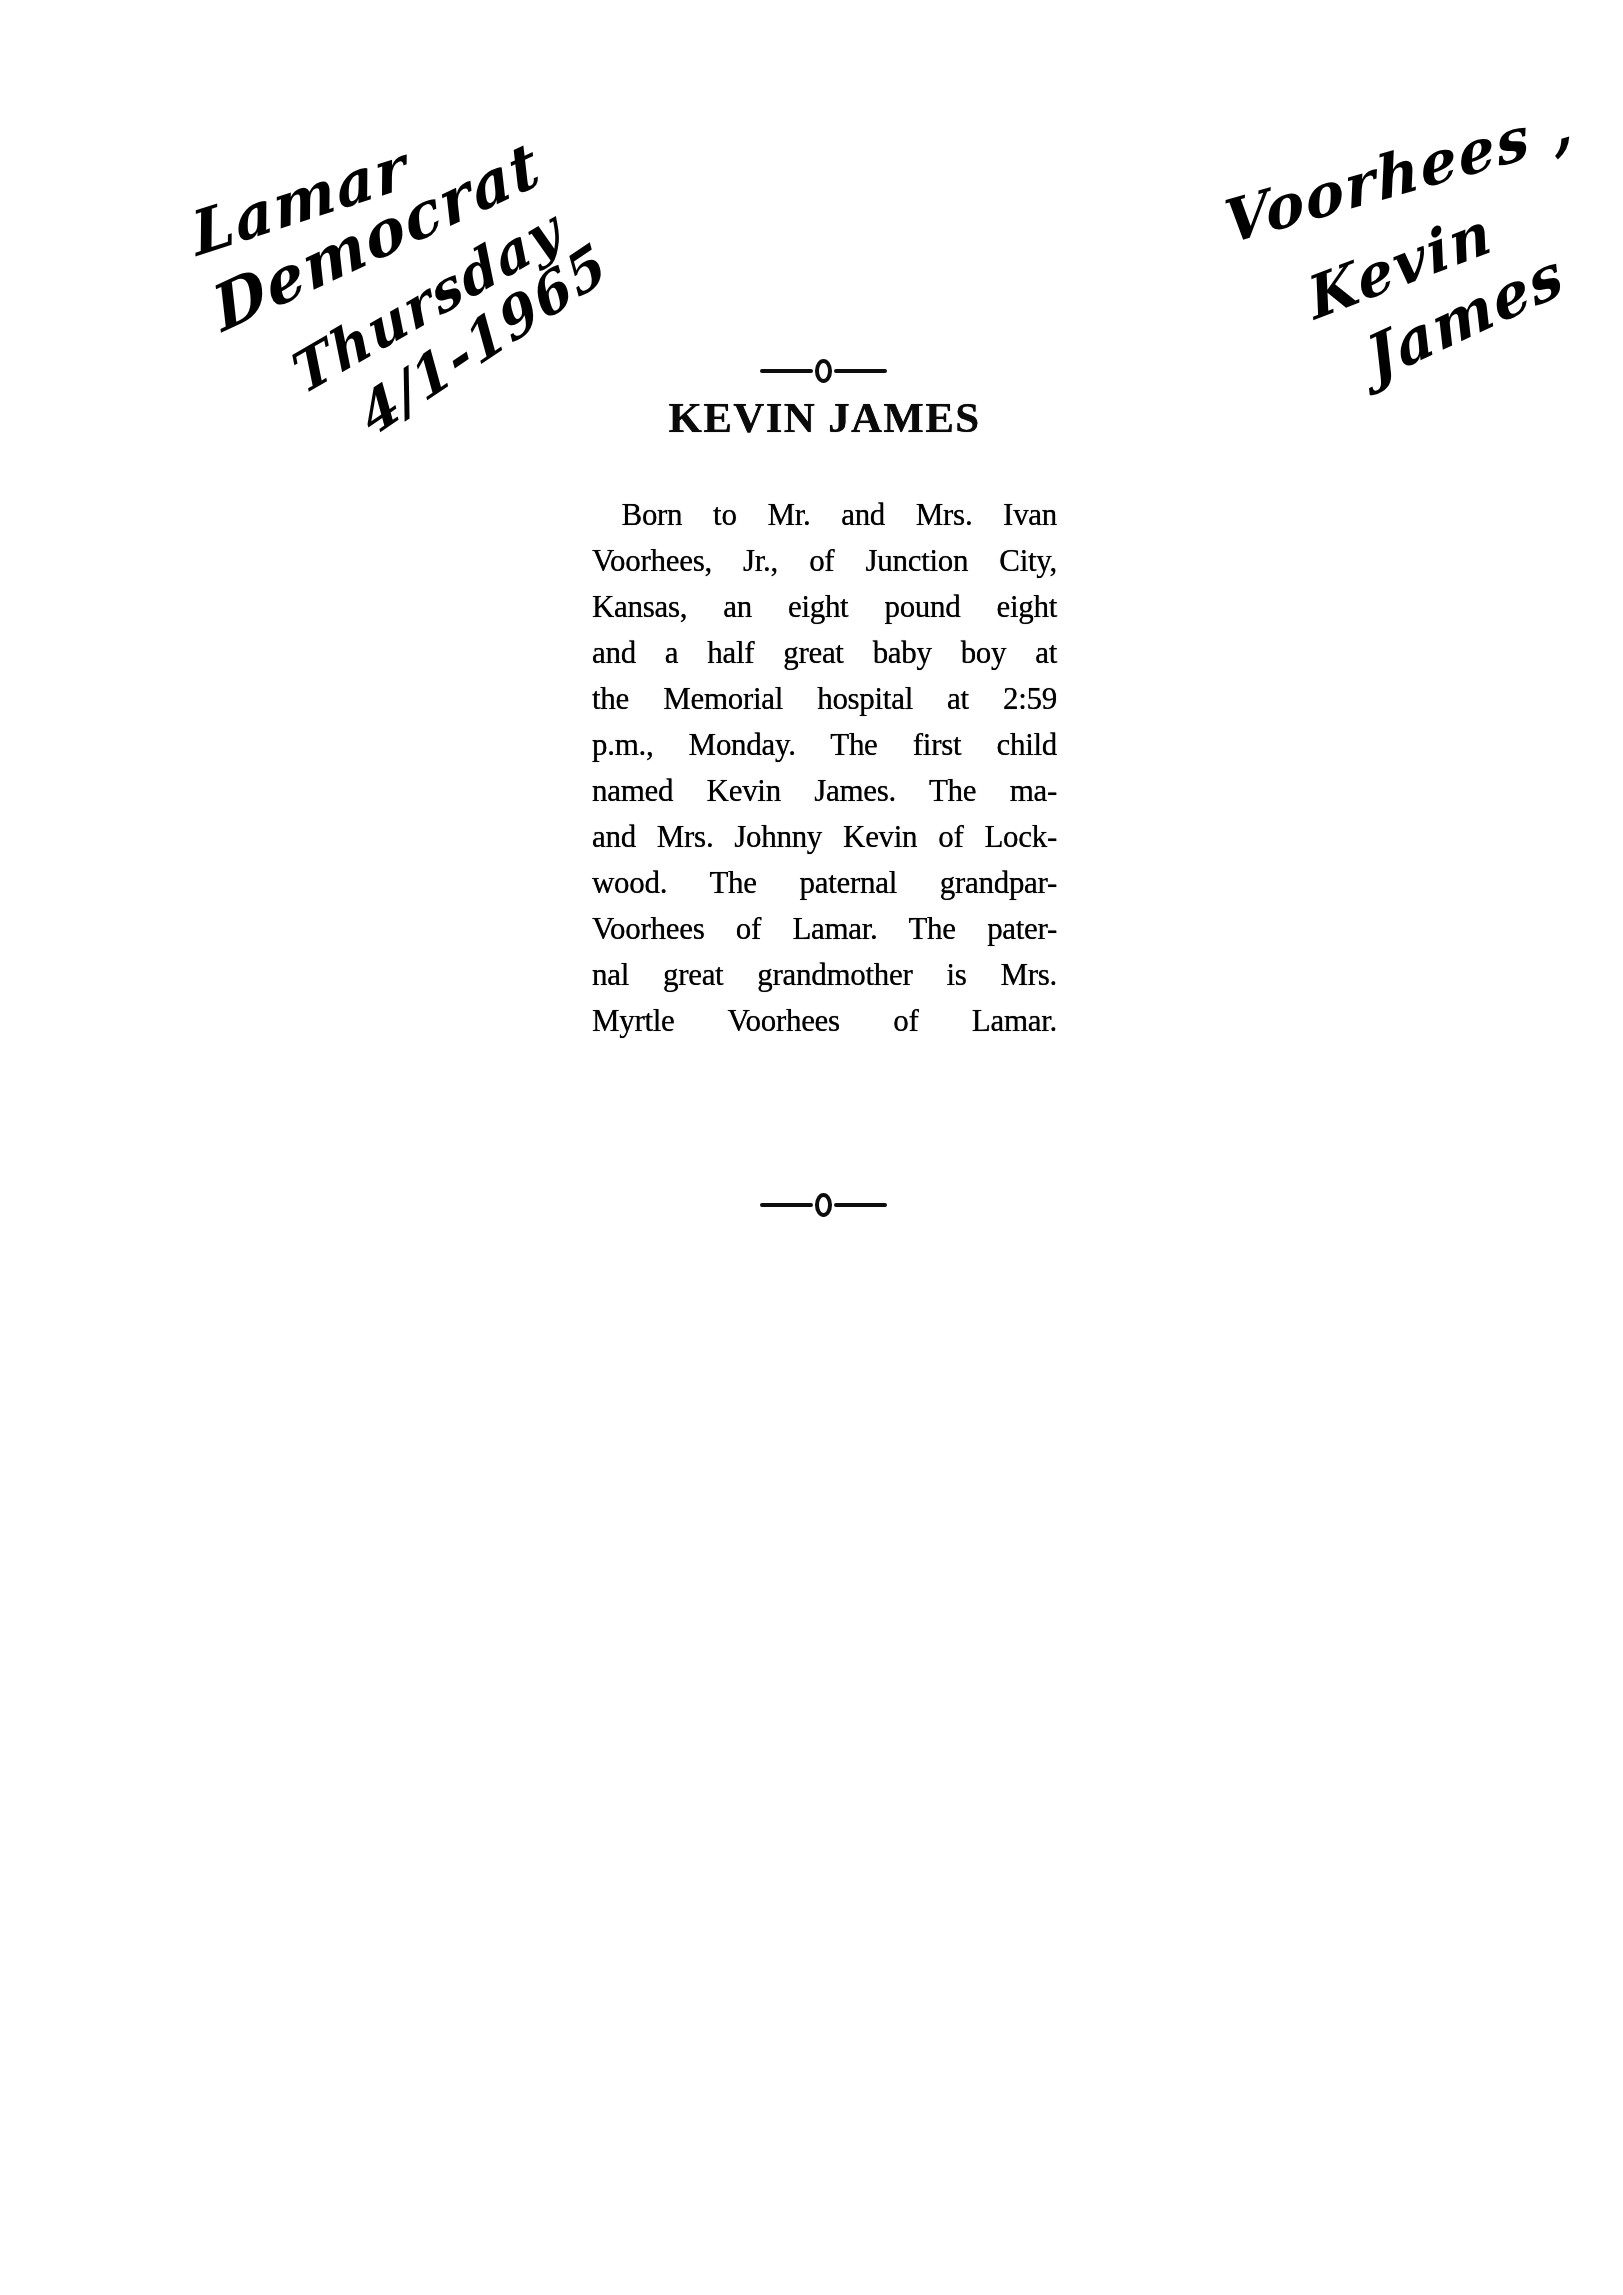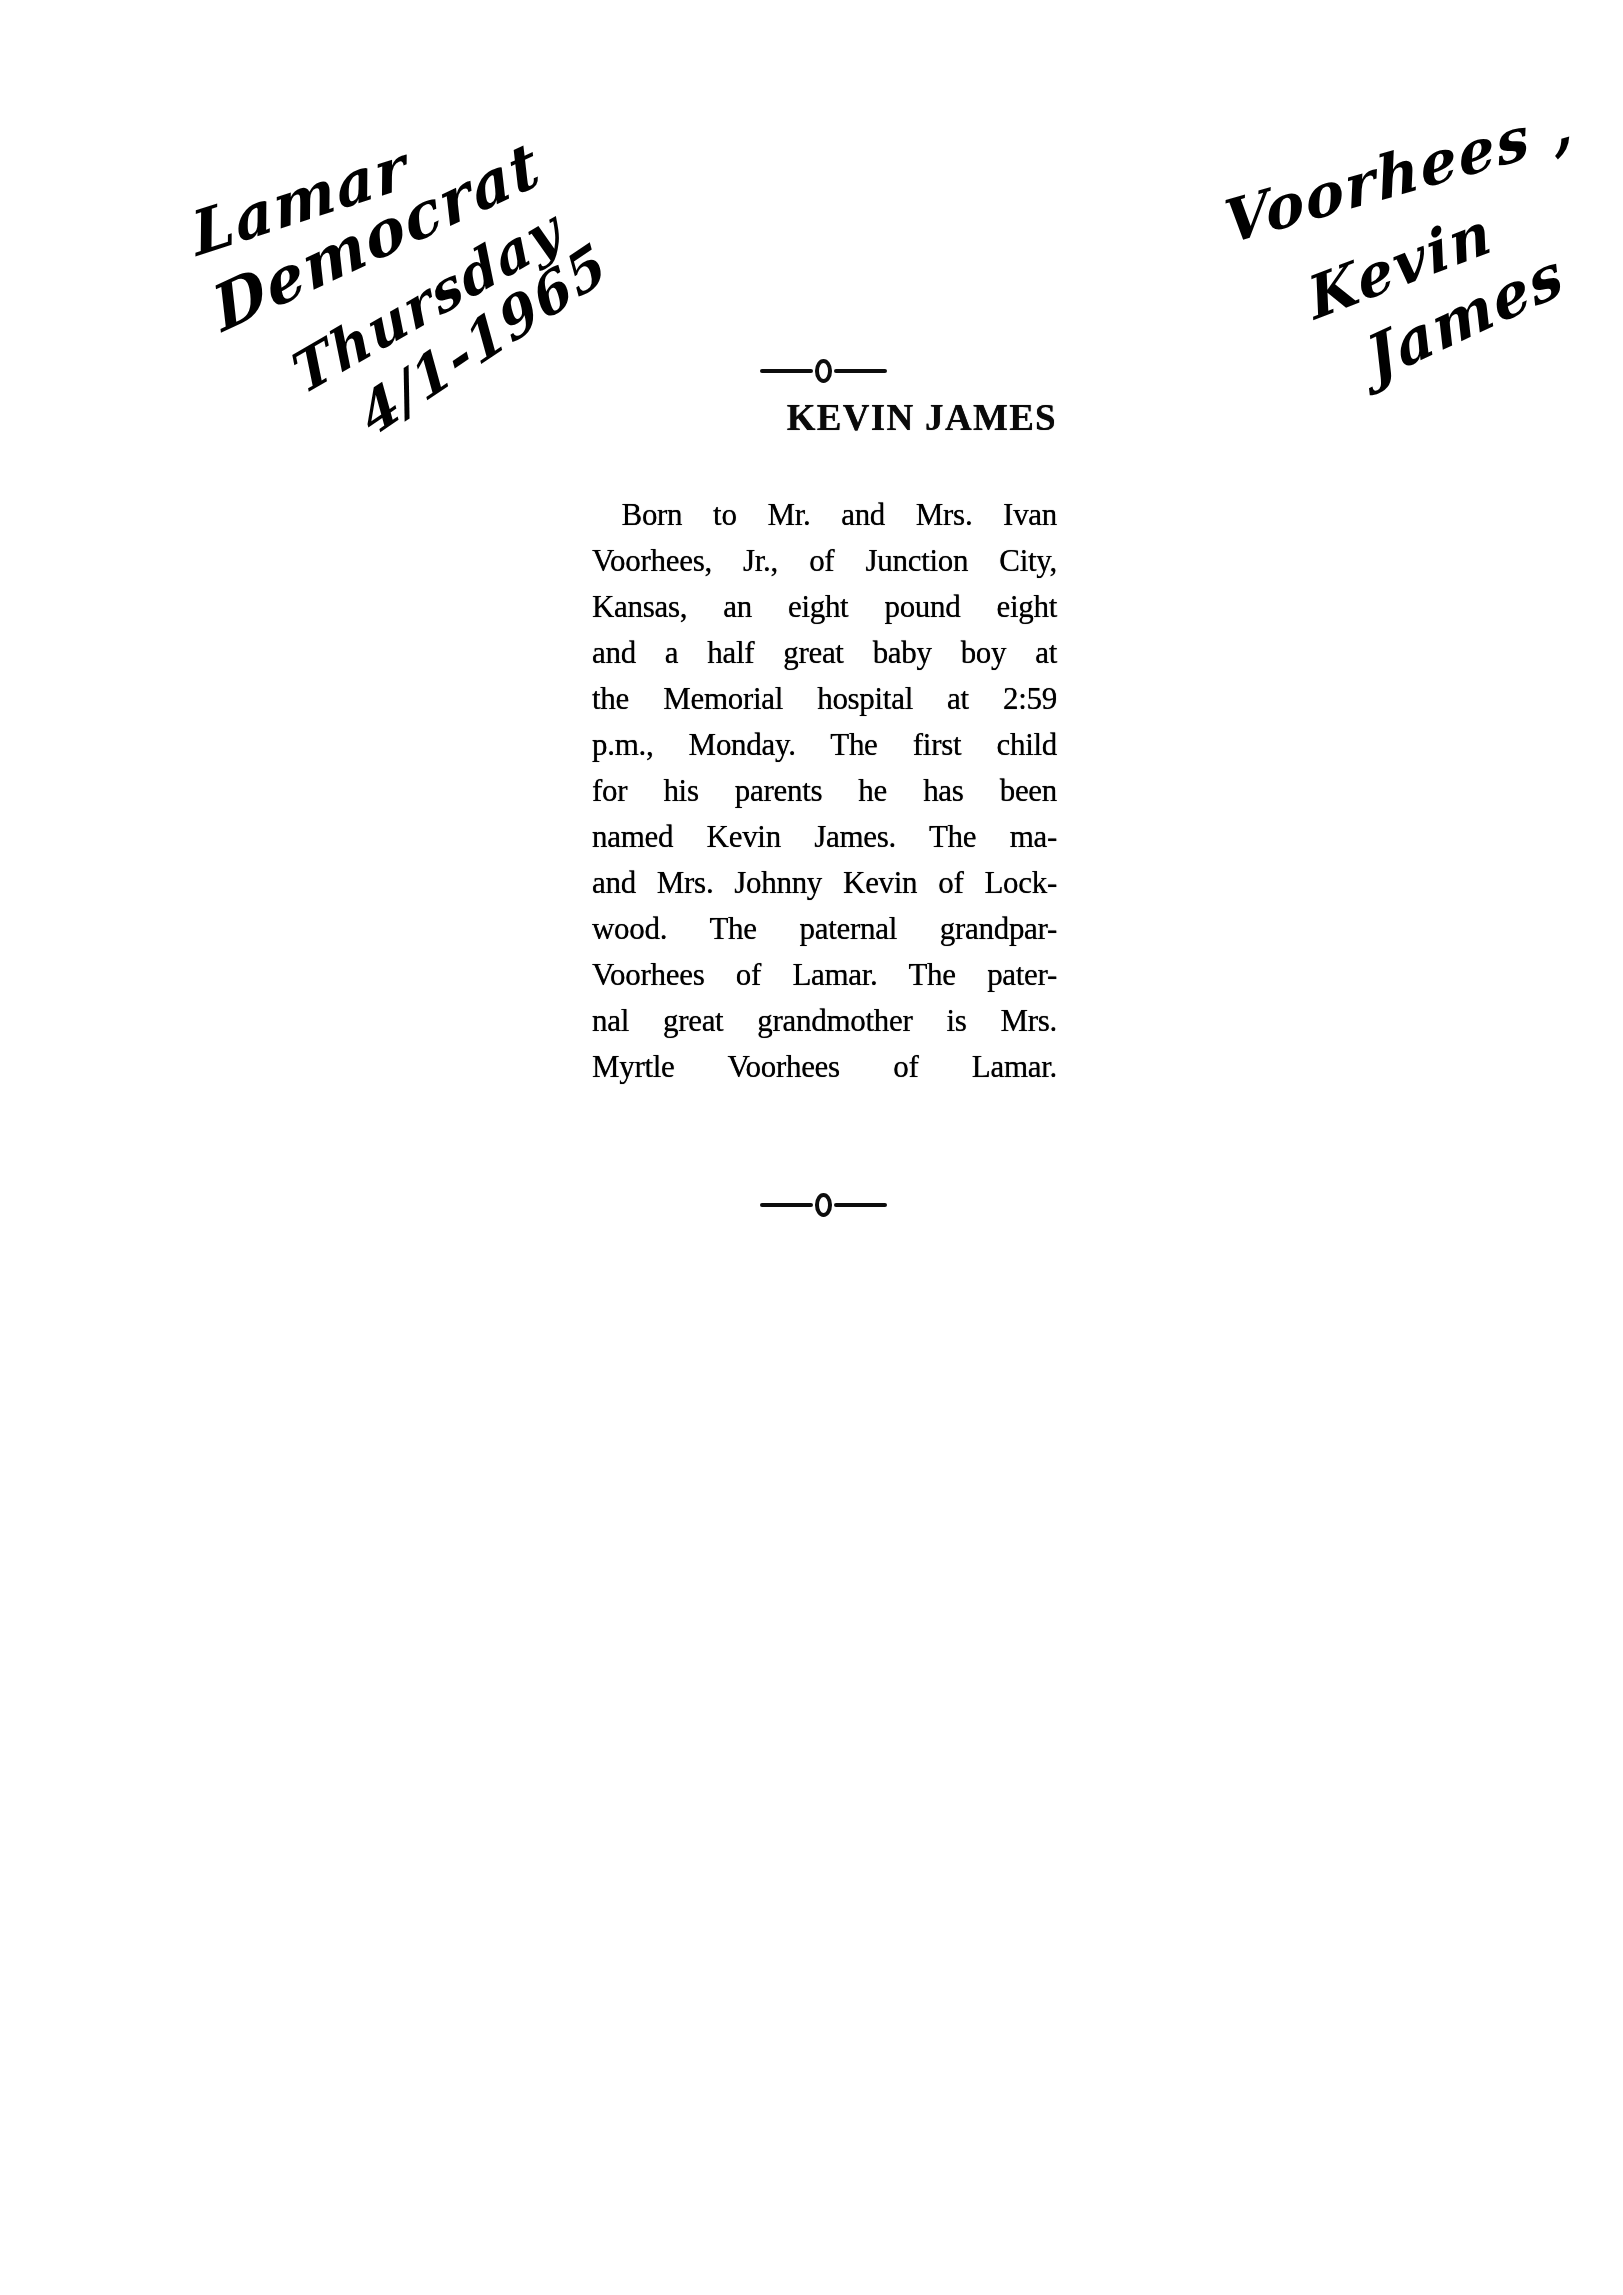--- a/index.html
+++ b/index.html
@@ -60,23 +60,23 @@
     box-sizing: border-box;
     margin: 0 2px;
     flex: 0 0 auto;
   }
 
   .headline {
     position: absolute;
     left: 592px;
     top: 398px;
     width: 465px;
-    text-align: right;
+    text-align: center;
     font-weight: 700;
-    font-size: 37px;
+    font-size: 43px;
     line-height: 39px;
     color: #0a0a0a;
     letter-spacing: 1.3px;
     text-shadow: 0 0 0.7px #000;
   }
 
   .article-body {
     position: absolute;
     left: 592px;
     top: 492px;
@@ -121,21 +121,20 @@
 
   <div class="headline">KEVIN JAMES</div>
 
   <div class="article-body">
     <div class="body-line indent">Born to Mr. and Mrs. Ivan</div>
     <div class="body-line">Voorhees, Jr., of Junction City,</div>
     <div class="body-line">Kansas, an eight pound eight</div>
     <div class="body-line">and a half great baby boy at</div>
     <div class="body-line">the Memorial hospital at 2:59</div>
     <div class="body-line">p.m., Monday. The first child</div>
-    <div class="body-line">for his parents he has been</div>
     <div class="body-line">named Kevin James. The ma-</div>
     <div class="body-line">and Mrs. Johnny Kevin of Lock-</div>
     <div class="body-line">wood. The paternal grandpar-</div>
     <div class="body-line">Voorhees of Lamar. The pater-</div>
     <div class="body-line">nal great grandmother is Mrs.</div>
     <div class="body-line">Myrtle Voorhees of Lamar.</div>
   </div>
 
   <div class="divider divider-bottom">
     <span class="bar"></span>

